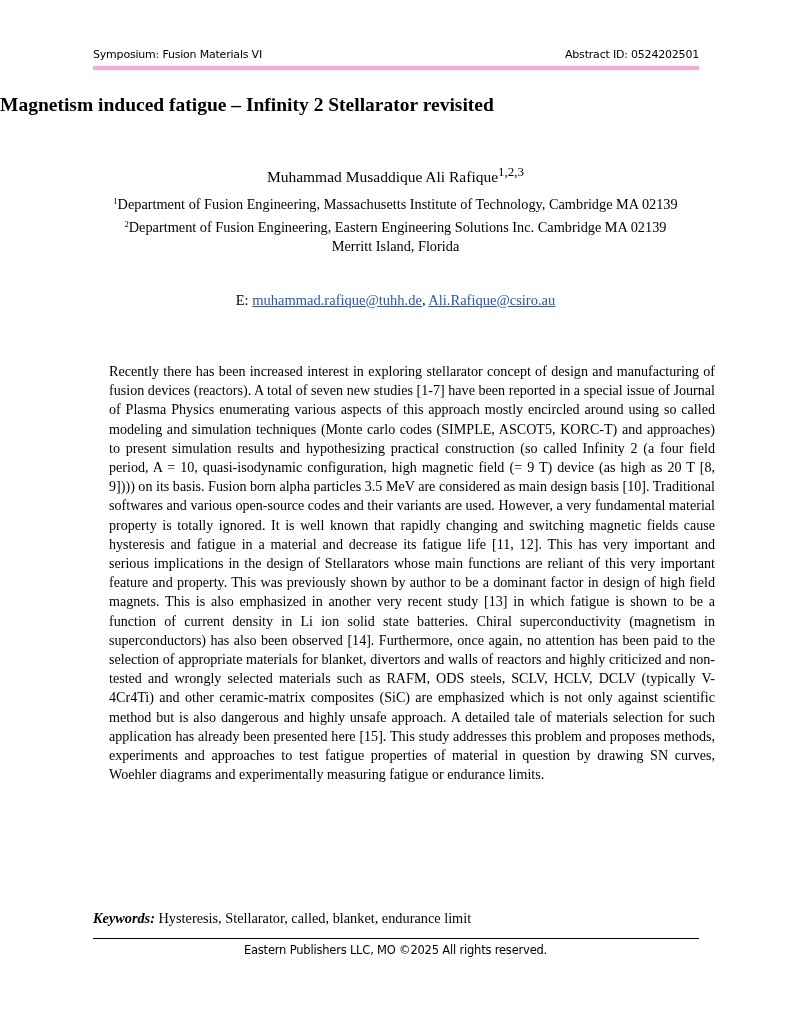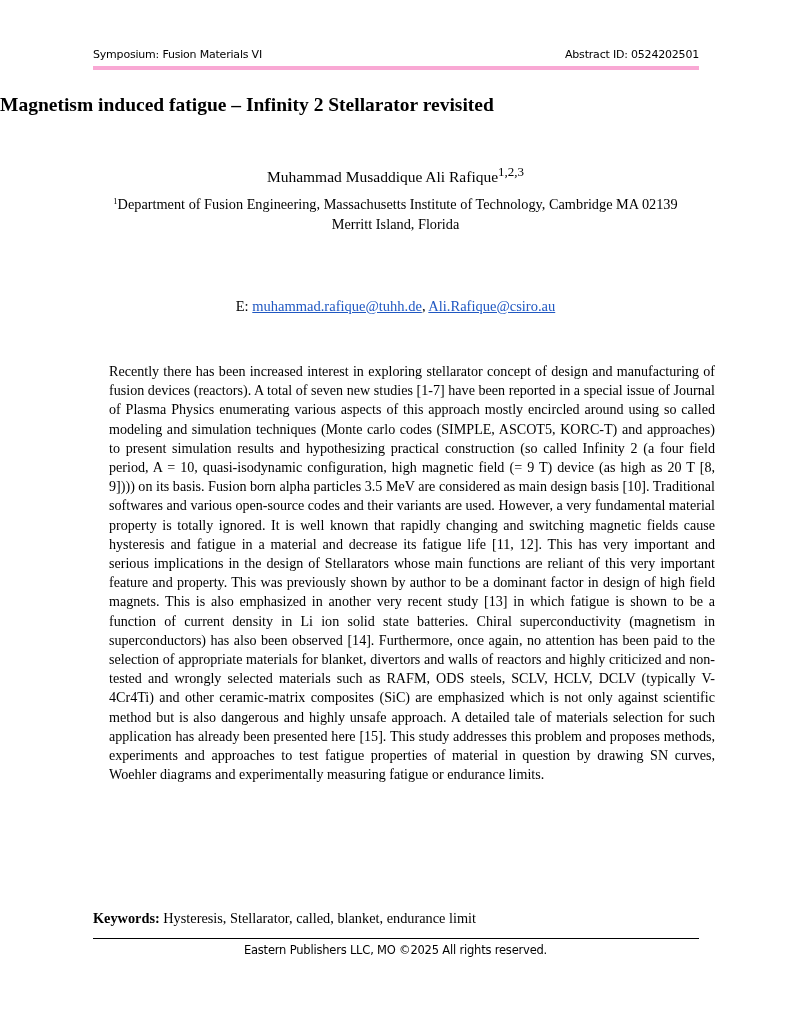--- a/index.html
+++ b/index.html
@@ -10,46 +10,47 @@
   .hdr .r { position: absolute; right: 0; top: 2px; }
   .title { position: absolute; left: 0; right: 0; top: 94px; 
            font-family: "Liberation Serif", serif; font-weight: bold; font-size: 19.5px; }
   .author { position: absolute; left: 0; right: 0; top: 164px; text-align: center;
             font-family: "Liberation Serif", serif; font-size: 15.5px; }
   .author sup { font-size: 13px; vertical-align: 6px; }
   .affils { position: absolute; left: 60px; right: 60px; top: 192px; text-align: center;
             font-family: "Liberation Serif", serif; font-size: 14.3px; line-height: 19.5px; }
   .affils sup { font-size: 8.5px; vertical-align: 5px; }
   .emails { position: absolute; left: 0; right: 0; top: 292px; text-align: center;
-            font-family: "Liberation Serif", serif; font-size: 14.5px; margin-top: 6px; }
+            font-family: "Liberation Serif", serif; font-size: 14.5px; }
   .emails a { color: #1f57c2; text-decoration: underline; }
   .abstract { position: absolute; left: 93px; width: 606px; top: 346px; text-align: justify;
               font-family: "Liberation Serif", serif; font-size: 14.1px; line-height: 19.2px; margin: 16px; }
   .kw { position: absolute; left: 93px; top: 910px; font-family: "Liberation Serif", serif; font-size: 14.3px; }
-  .kw b { font-weight: bold; }
+  .kw b { font-weight: bold; font-style: italic; }
   .ftr-line { position: absolute; left: 93px; right: 92px; top: 938px; border-top: 1px solid #000; }
   .ftr { position: absolute; left: 0; right: 0; top: 943px; text-align: center;
          font-family: "DejaVu Sans", sans-serif; font-size: 11.5px; letter-spacing: -0.2px; }
 </style>
 </head>
 <body>
 
 <div class="hdr">
   <span class="l">Symposium: Fusion Materials VI</span>
   <span class="r">Abstract ID: 0524202501</span>
 </div>
 
 <div class="title">Magnetism induced fatigue – Infinity 2 Stellarator revisited</div>
 
 <div class="author">
   <span>Muhammad Musaddique Ali Rafique</span><sup>1,2,3</sup>
 </div>
 
 <div class="affils">
   <div><sup>1</sup><span>Department of Fusion Engineering, Massachusetts Institute of Technology, Cambridge MA 02139</span></div>
+  <div><sup>2</sup><span>Department of Fusion Engineering, Eastern Engineering Solutions Inc. Cambridge MA 02139</span></div>
   <div><span>Merritt Island, Florida</span></div>
 </div>
 
 <div class="emails">
   <span>E: </span><a>muhammad.rafique@tuhh.de</a><span>, </span><a>Ali.Rafique@csiro.au</a>
 </div>
 
 <p class="abstract">Recently there has been increased interest in exploring stellarator concept of design and manufacturing of fusion devices (reactors). A total of seven new studies [1-7] have been reported in a special issue of Journal of Plasma Physics enumerating various aspects of this approach mostly encircled around using so called modeling and simulation techniques (Monte carlo codes (SIMPLE, ASCOT5, KORC-T) and approaches) to present simulation results and hypothesizing practical construction (so called Infinity 2 (a four field period, A = 10, quasi-isodynamic configuration, high magnetic field (= 9 T) device (as high as 20 T [8, 9]))) on its basis. Fusion born alpha particles 3.5 MeV are considered as main design basis [10]. Traditional softwares and various open-source codes and their variants are used. However, a very fundamental material property is totally ignored. It is well known that rapidly changing and switching magnetic fields cause hysteresis and fatigue in a material and decrease its fatigue life [11, 12]. This has very important and serious implications in the design of Stellarators whose main functions are reliant of this very important feature and property. This was previously shown by author to be a dominant factor in design of high field magnets. This is also emphasized in another very recent study [13] in which fatigue is shown to be a function of current density in Li ion solid state batteries. Chiral superconductivity (magnetism in superconductors) has also been observed [14]. Furthermore, once again, no attention has been paid to the selection of appropriate materials for blanket, divertors and walls of reactors and highly criticized and non-tested and wrongly selected materials such as RAFM, ODS steels, SCLV, HCLV, DCLV (typically V-4Cr4Ti) and other ceramic-matrix composites (SiC) are emphasized which is not only against scientific method but is also dangerous and highly unsafe approach. A detailed tale of materials selection for such application has already been presented here [15]. This study addresses this problem and proposes methods, experiments and approaches to test fatigue properties of material in question by drawing SN curves, Woehler diagrams and experimentally measuring fatigue or endurance limits.</p>
 
 <div class="kw">

